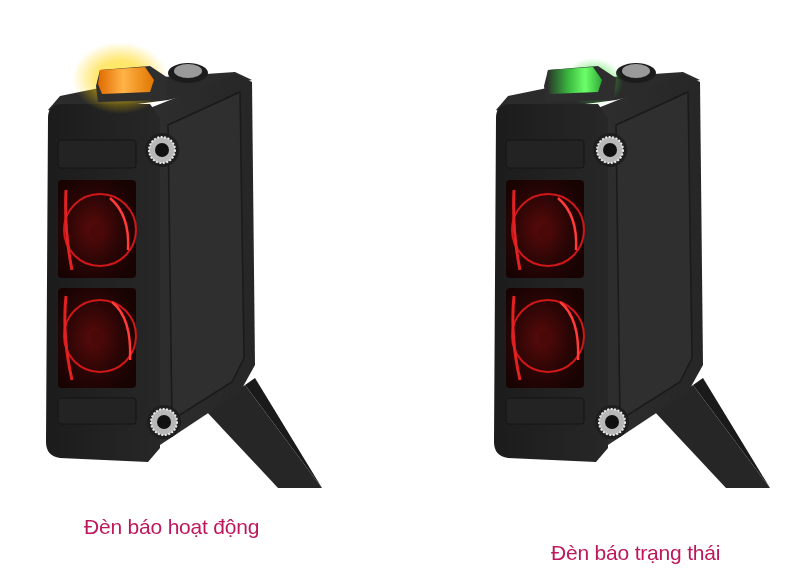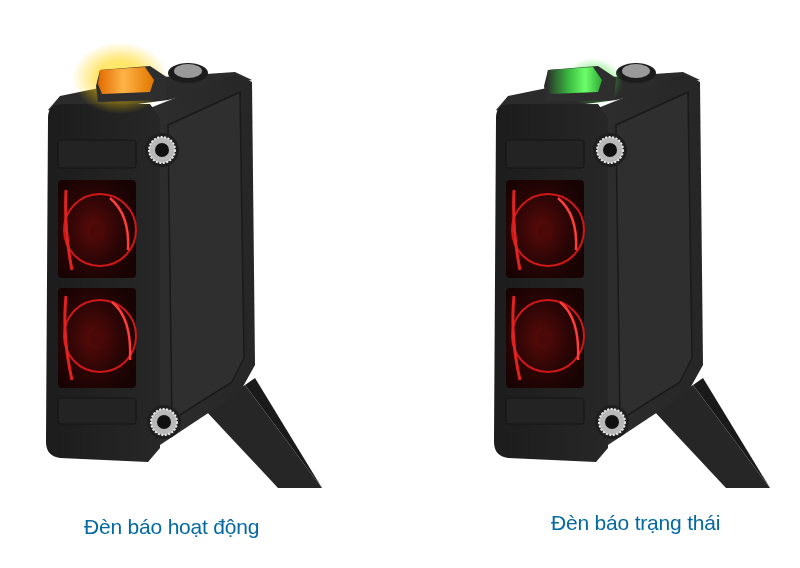--- a/index.html
+++ b/index.html
@@ -1,23 +1,23 @@
 <!DOCTYPE html>
 <html><head>
   <meta charset="utf-8">
   <style>
     html, body { margin: 0; padding: 0; background: #ffffff; }
     body { width: 800px; height: 568px; position: relative; overflow: hidden; font-family: "Liberation Sans", sans-serif; }
     .sensor { position: absolute; top: 0; width: 340px; height: 500px; }
     .sensor svg { width: 100%; height: 100%; display: block; }
     #sensor-left { left: 0; }
     #sensor-right { left: 448px; }
-    .caption { position: absolute; font-size: 21px; color: #0369a1; letter-spacing: -0.2px; white-space: nowrap; }
+    .caption { position: absolute; font-size: 21px; color: #be185d; letter-spacing: -0.2px; white-space: nowrap; }
     #caption-left { left: 84px; top: 515px; }
-    #caption-right { left: 551px; top: 511px; }
+    #caption-right { left: 551px; top: 541px; }
   </style>
 </head>
 <body>
 
 <div class="sensor" id="sensor-left">
   <svg viewBox="0 0 340 500">
     <defs>
       <radialGradient id="glowY" cx="50%" cy="50%" r="50%">
         <stop offset="0%" stop-color="#fff26a" stop-opacity="0.95"></stop>
         <stop offset="50%" stop-color="#ffd400" stop-opacity="0.55"></stop>

